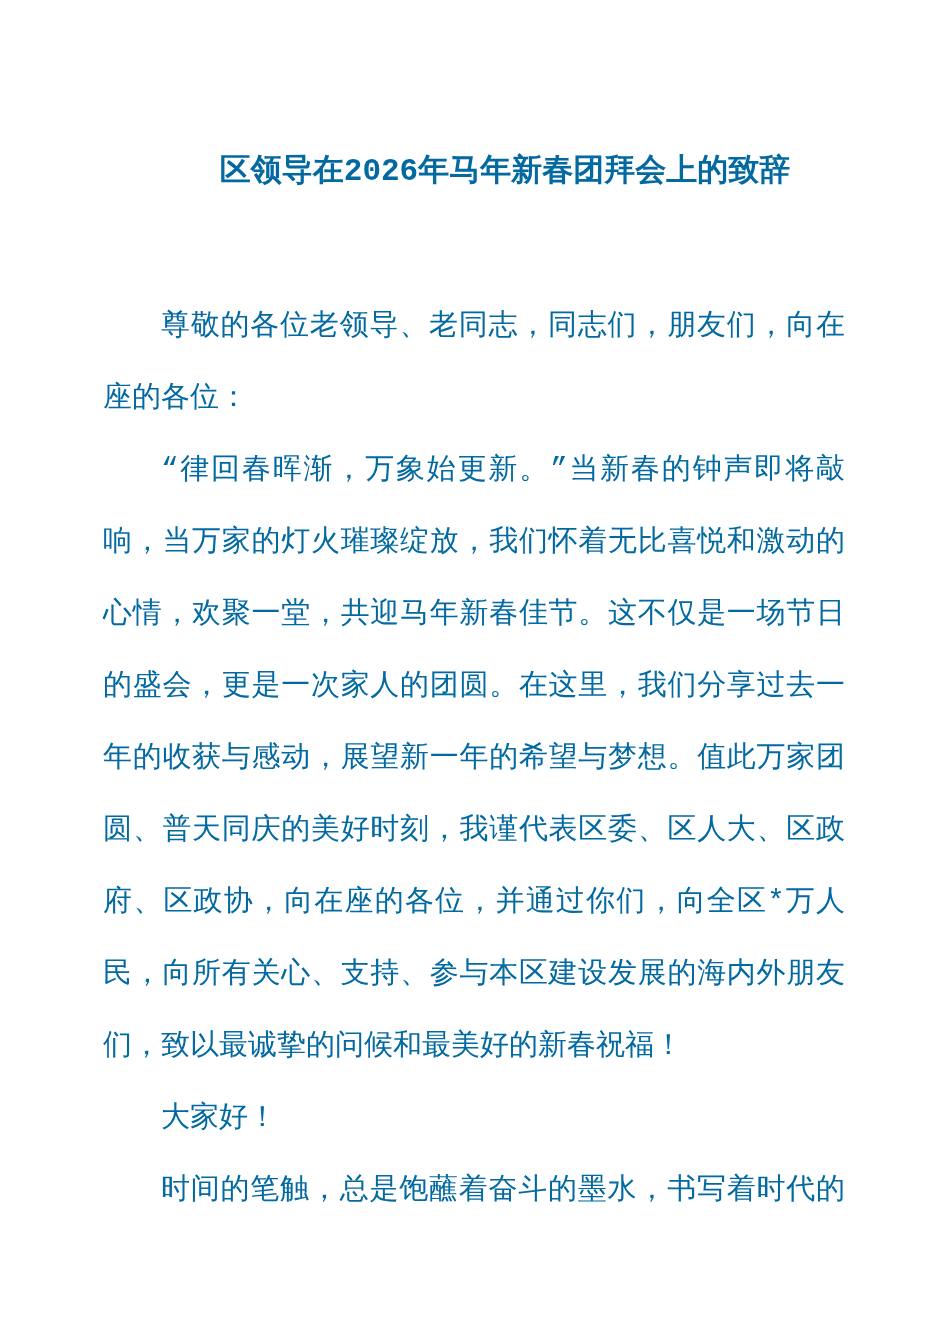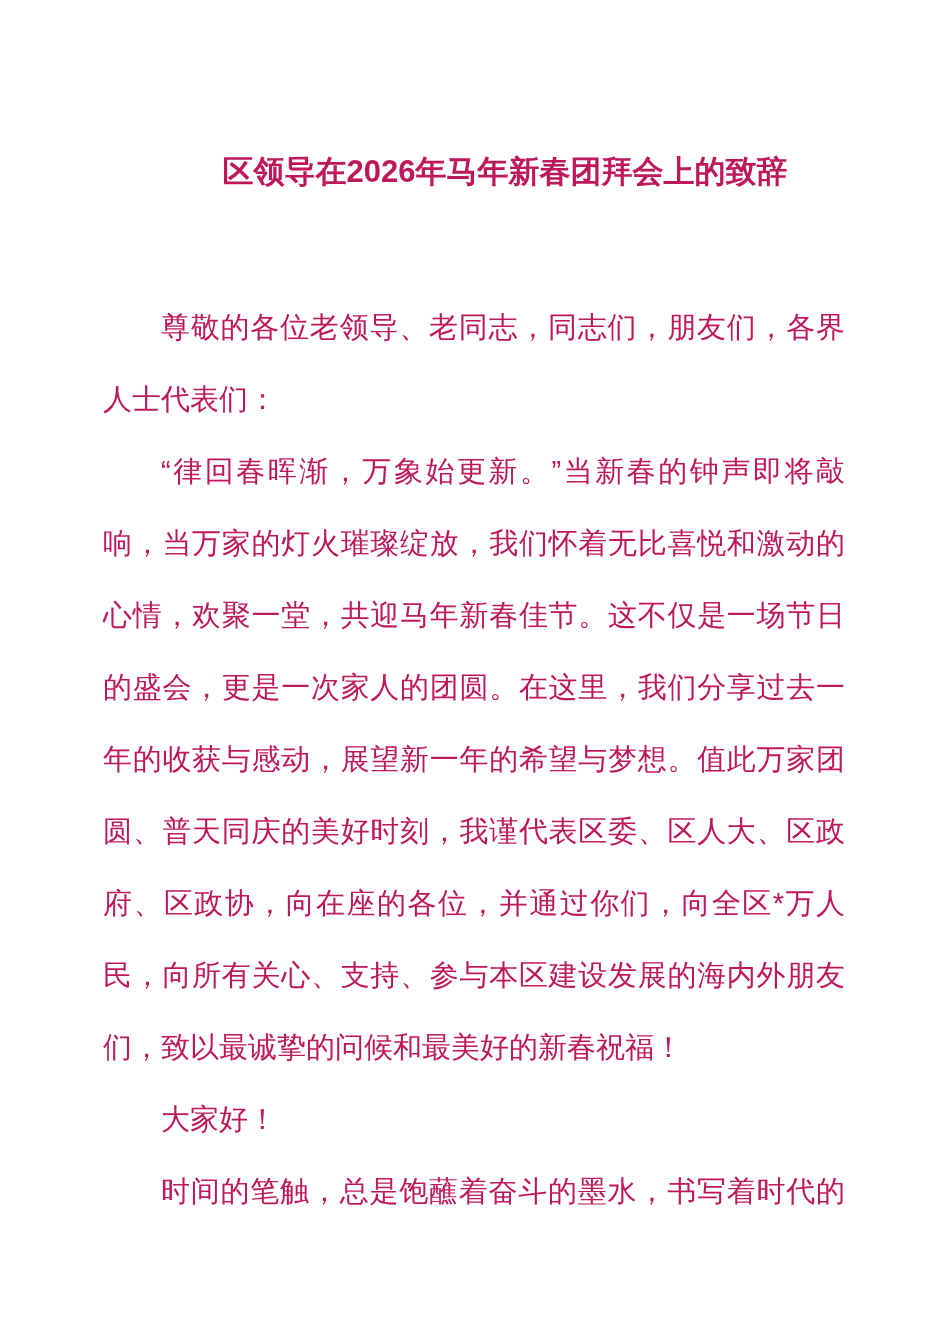--- a/index.html
+++ b/index.html
@@ -6,22 +6,22 @@
     margin: 0;
     padding: 0;
     background: #ffffff;
   }
   .page {
     position: relative;
     width: 878px;
     height: 1344px;
     background: #ffffff;
     overflow: hidden;
-    font-family: Liberation Sans, sans-serif;
-    color: #be185d;
+    font-family: Liberation Mono, monospace;
+    color: #0369a1;
   }
   .doc {
     width: 742px;
     margin-left: 103px;
   }
   .doc-title {
     margin: 0;
     padding-top: 145px;
     padding-left: 62px;
     font-size: 31px;
@@ -47,19 +47,19 @@
     text-align-last: justify;
   }
 </style>
 </head>
 <body>
 
 <div class="page">
   <div class="doc">
     <h1 class="doc-title">区领导在2026年马年新春团拜会上的致辞</h1>
     <div class="doc-body">
-        <p>尊敬的各位老领导、老同志，同志们，朋友们，各界人士代表们：</p>
+        <p>尊敬的各位老领导、老同志，同志们，朋友们，向在座的各位：</p>
         <p>“律回春晖渐，万象始更新。”当新春的钟声即将敲响，当万家的灯火璀璨绽放，我们怀着无比喜悦和激动的心情，欢聚一堂，共迎马年新春佳节。这不仅是一场节日的盛会，更是一次家人的团圆。在这里，我们分享过去一年的收获与感动，展望新一年的希望与梦想。值此万家团圆、普天同庆的美好时刻，我谨代表区委、区人大、区政府、区政协，向在座的各位，并通过你们，向全区*万人民，向所有关心、支持、参与本区建设发展的海内外朋友们，致以最诚挚的问候和最美好的新春祝福！</p>
         <p>大家好！</p>
         <p class="cut-line">时间的笔触，总是饱蘸着奋斗的墨水，书写着时代的</p>
       </div>
   </div>
 </div>
 
 </body></html>

